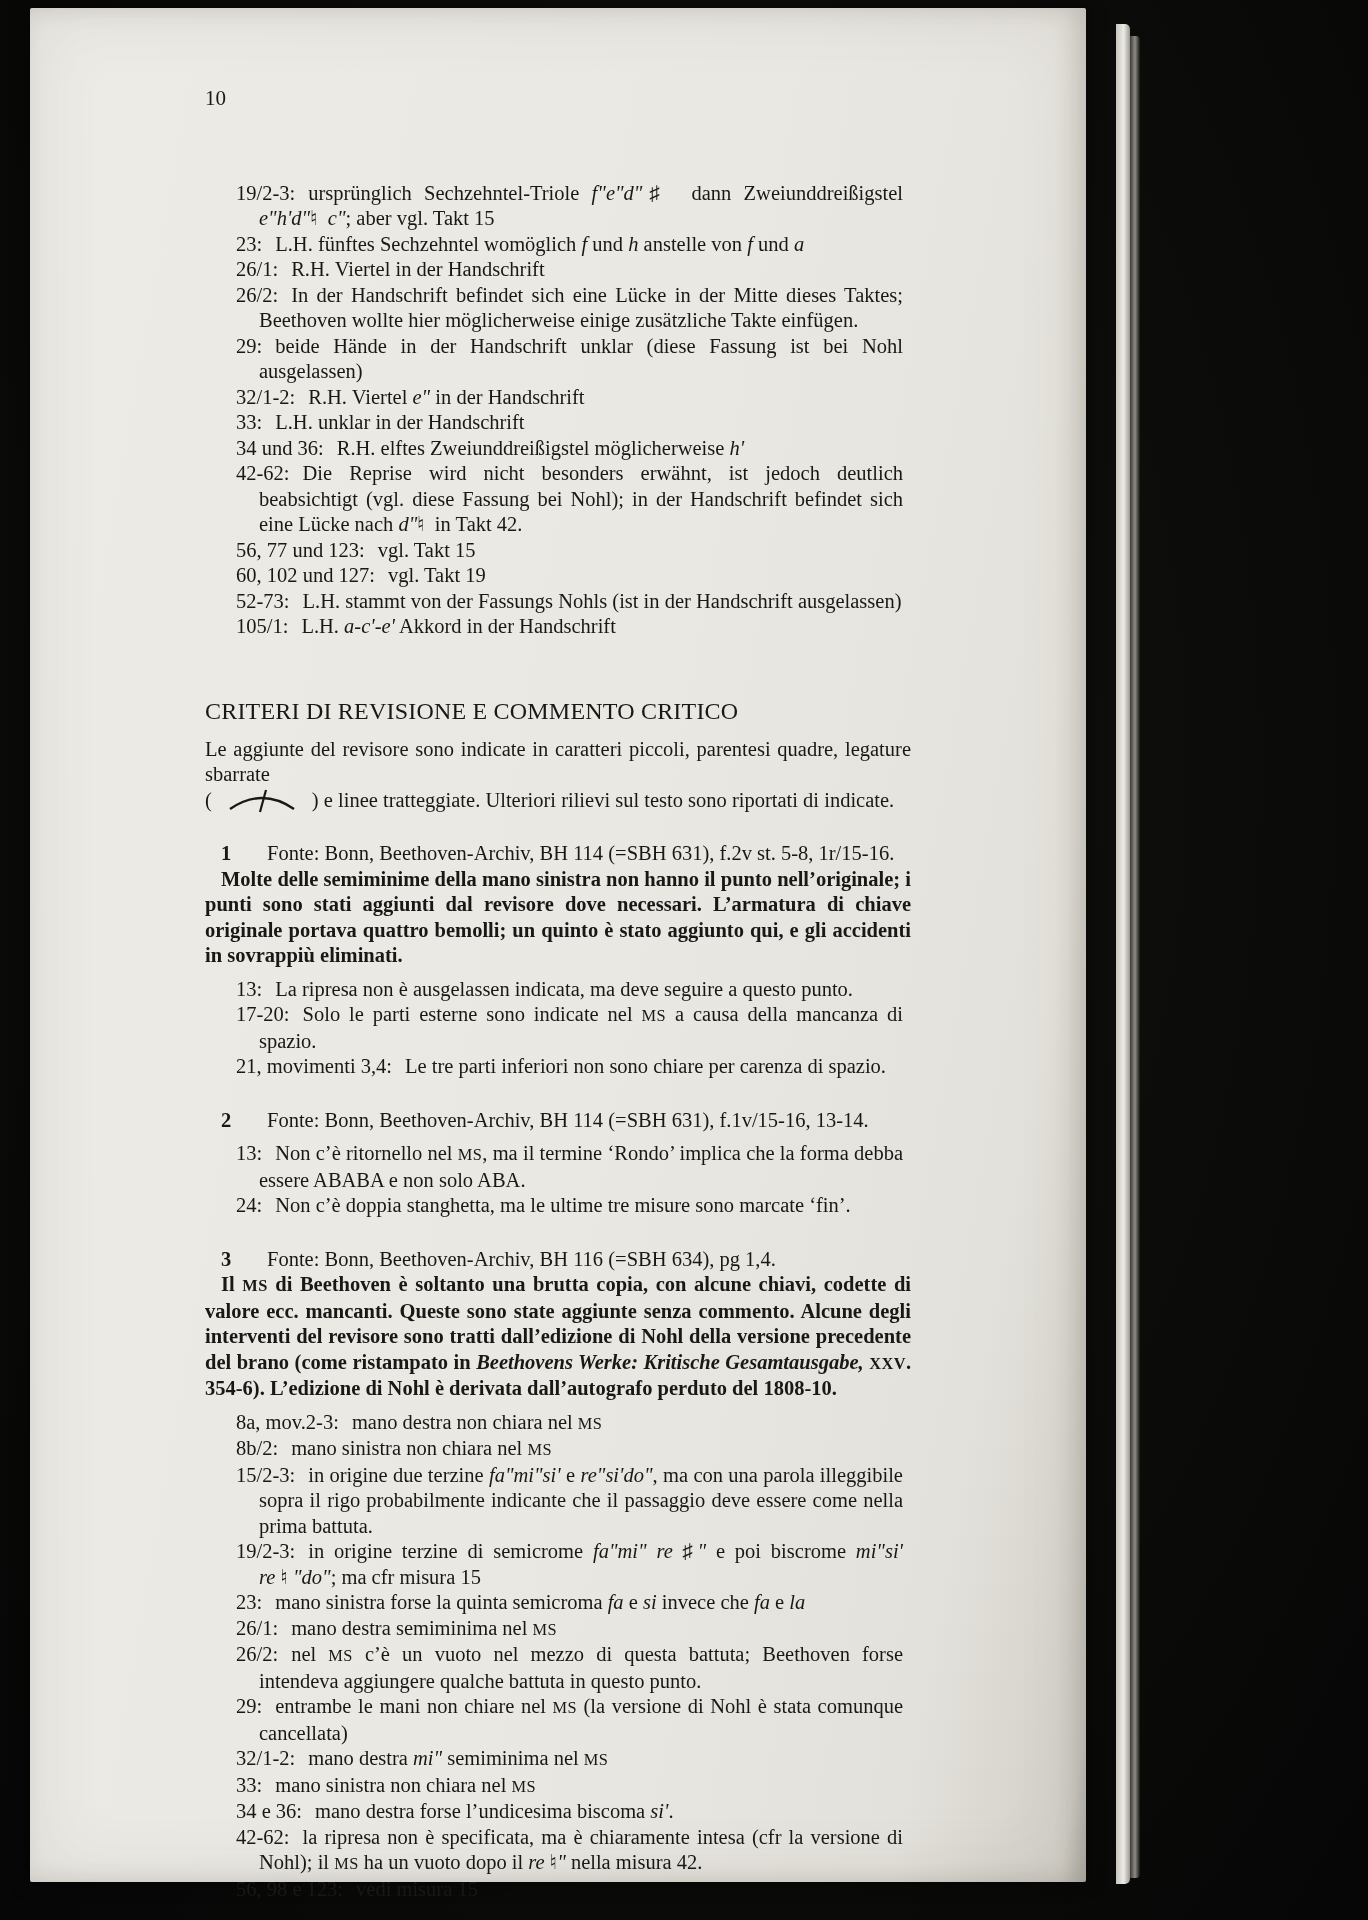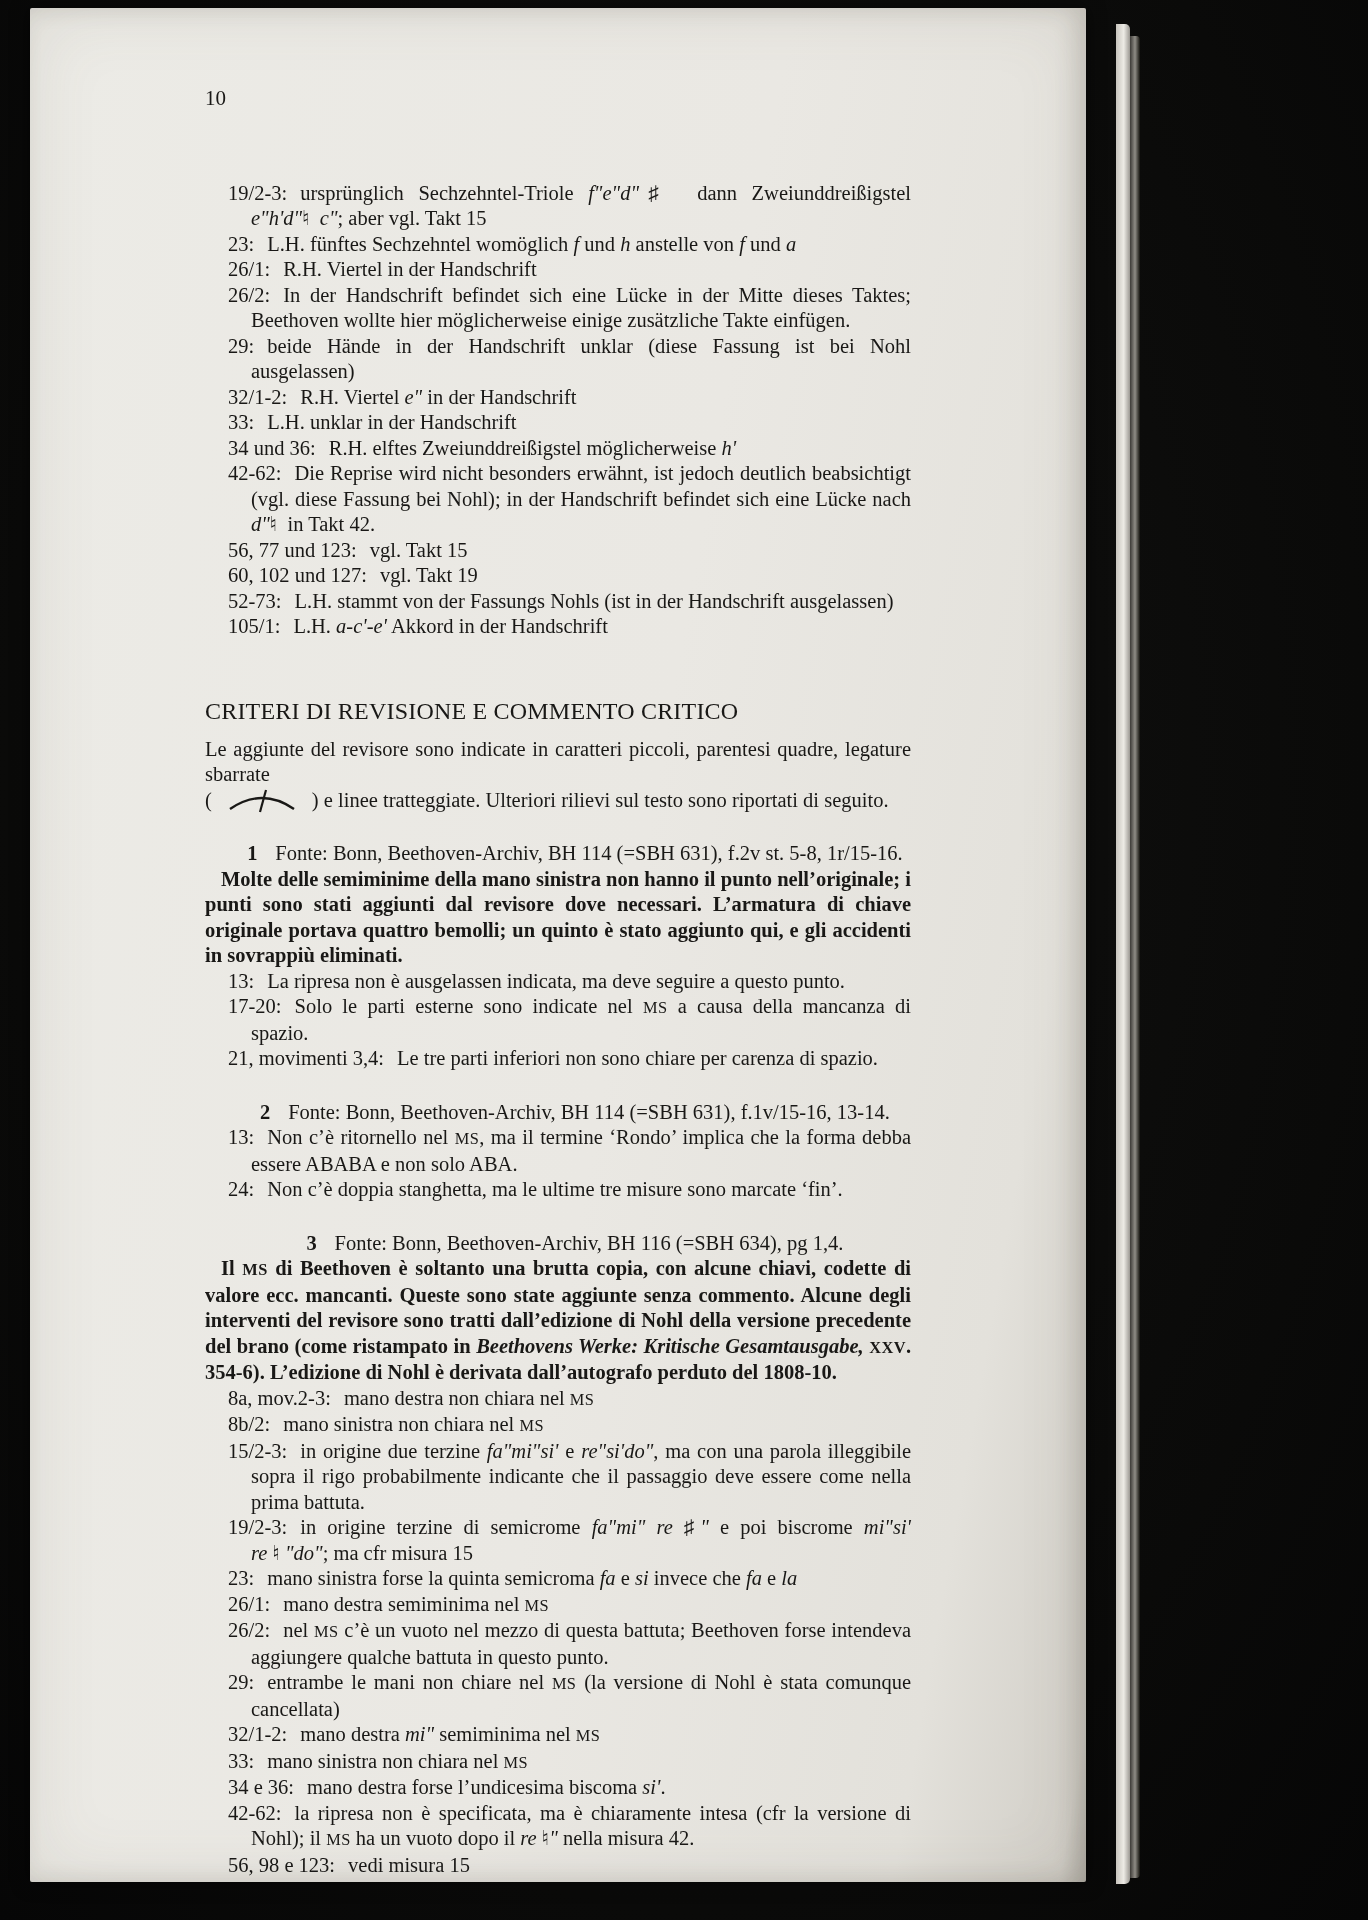--- a/index.html
+++ b/index.html
@@ -22,29 +22,29 @@
     border-radius:0 5px 5px 0;}
   .curl2{position:absolute;left:1100px;top:28px;width:10px;height:1842px;
     background:linear-gradient(90deg,#3c3a36 0%,#8f8c85 50%,#15140f 100%);
     border-radius:0 4px 4px 0;}
   .content{
     position:absolute;left:0;top:0;
     padding:78px 0 0 175px;width:706px;
     font-size:20.5px;line-height:25.5px;
   }
   .page-number{font-size:21px;}
-  .list{margin:0;}
+  .list{margin:8px;}
   .german{margin-top:69px;}
   .li{margin:0;padding-left:46px;text-indent:-23px;text-align:justify;}
   .lbl{margin-right:13px;white-space:nowrap;}
   h2.crit{margin:58px 0 13px 0;font-size:24px;font-weight:normal;letter-spacing:.2px;line-height:26px;}
   .para{margin:0;text-align:justify;}
   .first-indent{text-indent:16px;font-weight:bold;}
   .section{margin-top:28px;}
-  .fonte{margin:0 0 0 16px;text-align:center;}
+  .fonte{margin:0 0 0 16px;}
   .secnum{display:inline-block;width:46px;font-weight:bold;}
   .tie{display:inline-block;vertical-align:-6px;margin:0 14px;}
   .sc{font-size:.8em;letter-spacing:.4px;}
   i{font-style:italic;}
 </style>
 </head>
 <body>
 
 <div class="backdrop">
   <div class="page">
@@ -68,21 +68,21 @@
           <p class="li"><span class="lbl">105/1:</span><span>L.H. <i>a-c'-e'</i> Akkord in der Handschrift</span></p>
       </div>
 
       <h2 class="crit">CRITERI DI REVISIONE E COMMENTO CRITICO</h2>
 
       <p class="para">
         <span>Le aggiunte del revisore sono indicate in caratteri piccoli, parentesi quadre, legature sbarrate</span><br>
         <span>(</span><svg class="tie" width="72" height="24" viewBox="0 0 72 24">
             <path d="M4,20 Q36,-2 68,20" fill="none" stroke="#191816" stroke-width="2.4"></path>
             <line x1="40" y1="1" x2="34" y2="23" stroke="#191816" stroke-width="2.2"></line>
-          </svg><span>) e linee tratteggiate. Ulteriori rilievi sul testo sono riportati di seguito.</span>
+          </svg><span>) e linee tratteggiate. Ulteriori rilievi sul testo sono riportati di indicate.</span>
       </p>
 
       <div class="section">
         <p class="fonte"><span class="secnum">1</span><span>Fonte: Bonn, Beethoven-Archiv, BH 114 (=SBH 631), f.2v st. 5-8, 1r/15-16.</span></p>
         <p class="para first-indent">Molte delle semiminime della mano sinistra non hanno il punto nell’originale; i punti sono stati aggiunti dal revisore dove necessari. L’armatura di chiave originale portava quattro bemolli; un quinto è stato aggiunto qui, e gli accidenti in sovrappiù eliminati.</p>
         <div class="list">
           <p class="li"><span class="lbl">13:</span><span>La ripresa non è ausgelassen indicata, ma deve seguire a questo punto.</span></p>
             <p class="li"><span class="lbl">17-20:</span><span>Solo le parti esterne sono indicate nel <span class="sc">MS</span> a causa della mancanza di spazio.</span></p>
             <p class="li"><span class="lbl">21, movimenti 3,4:</span><span>Le tre parti inferiori non sono chiare per carenza di spazio.</span></p>
         </div>

